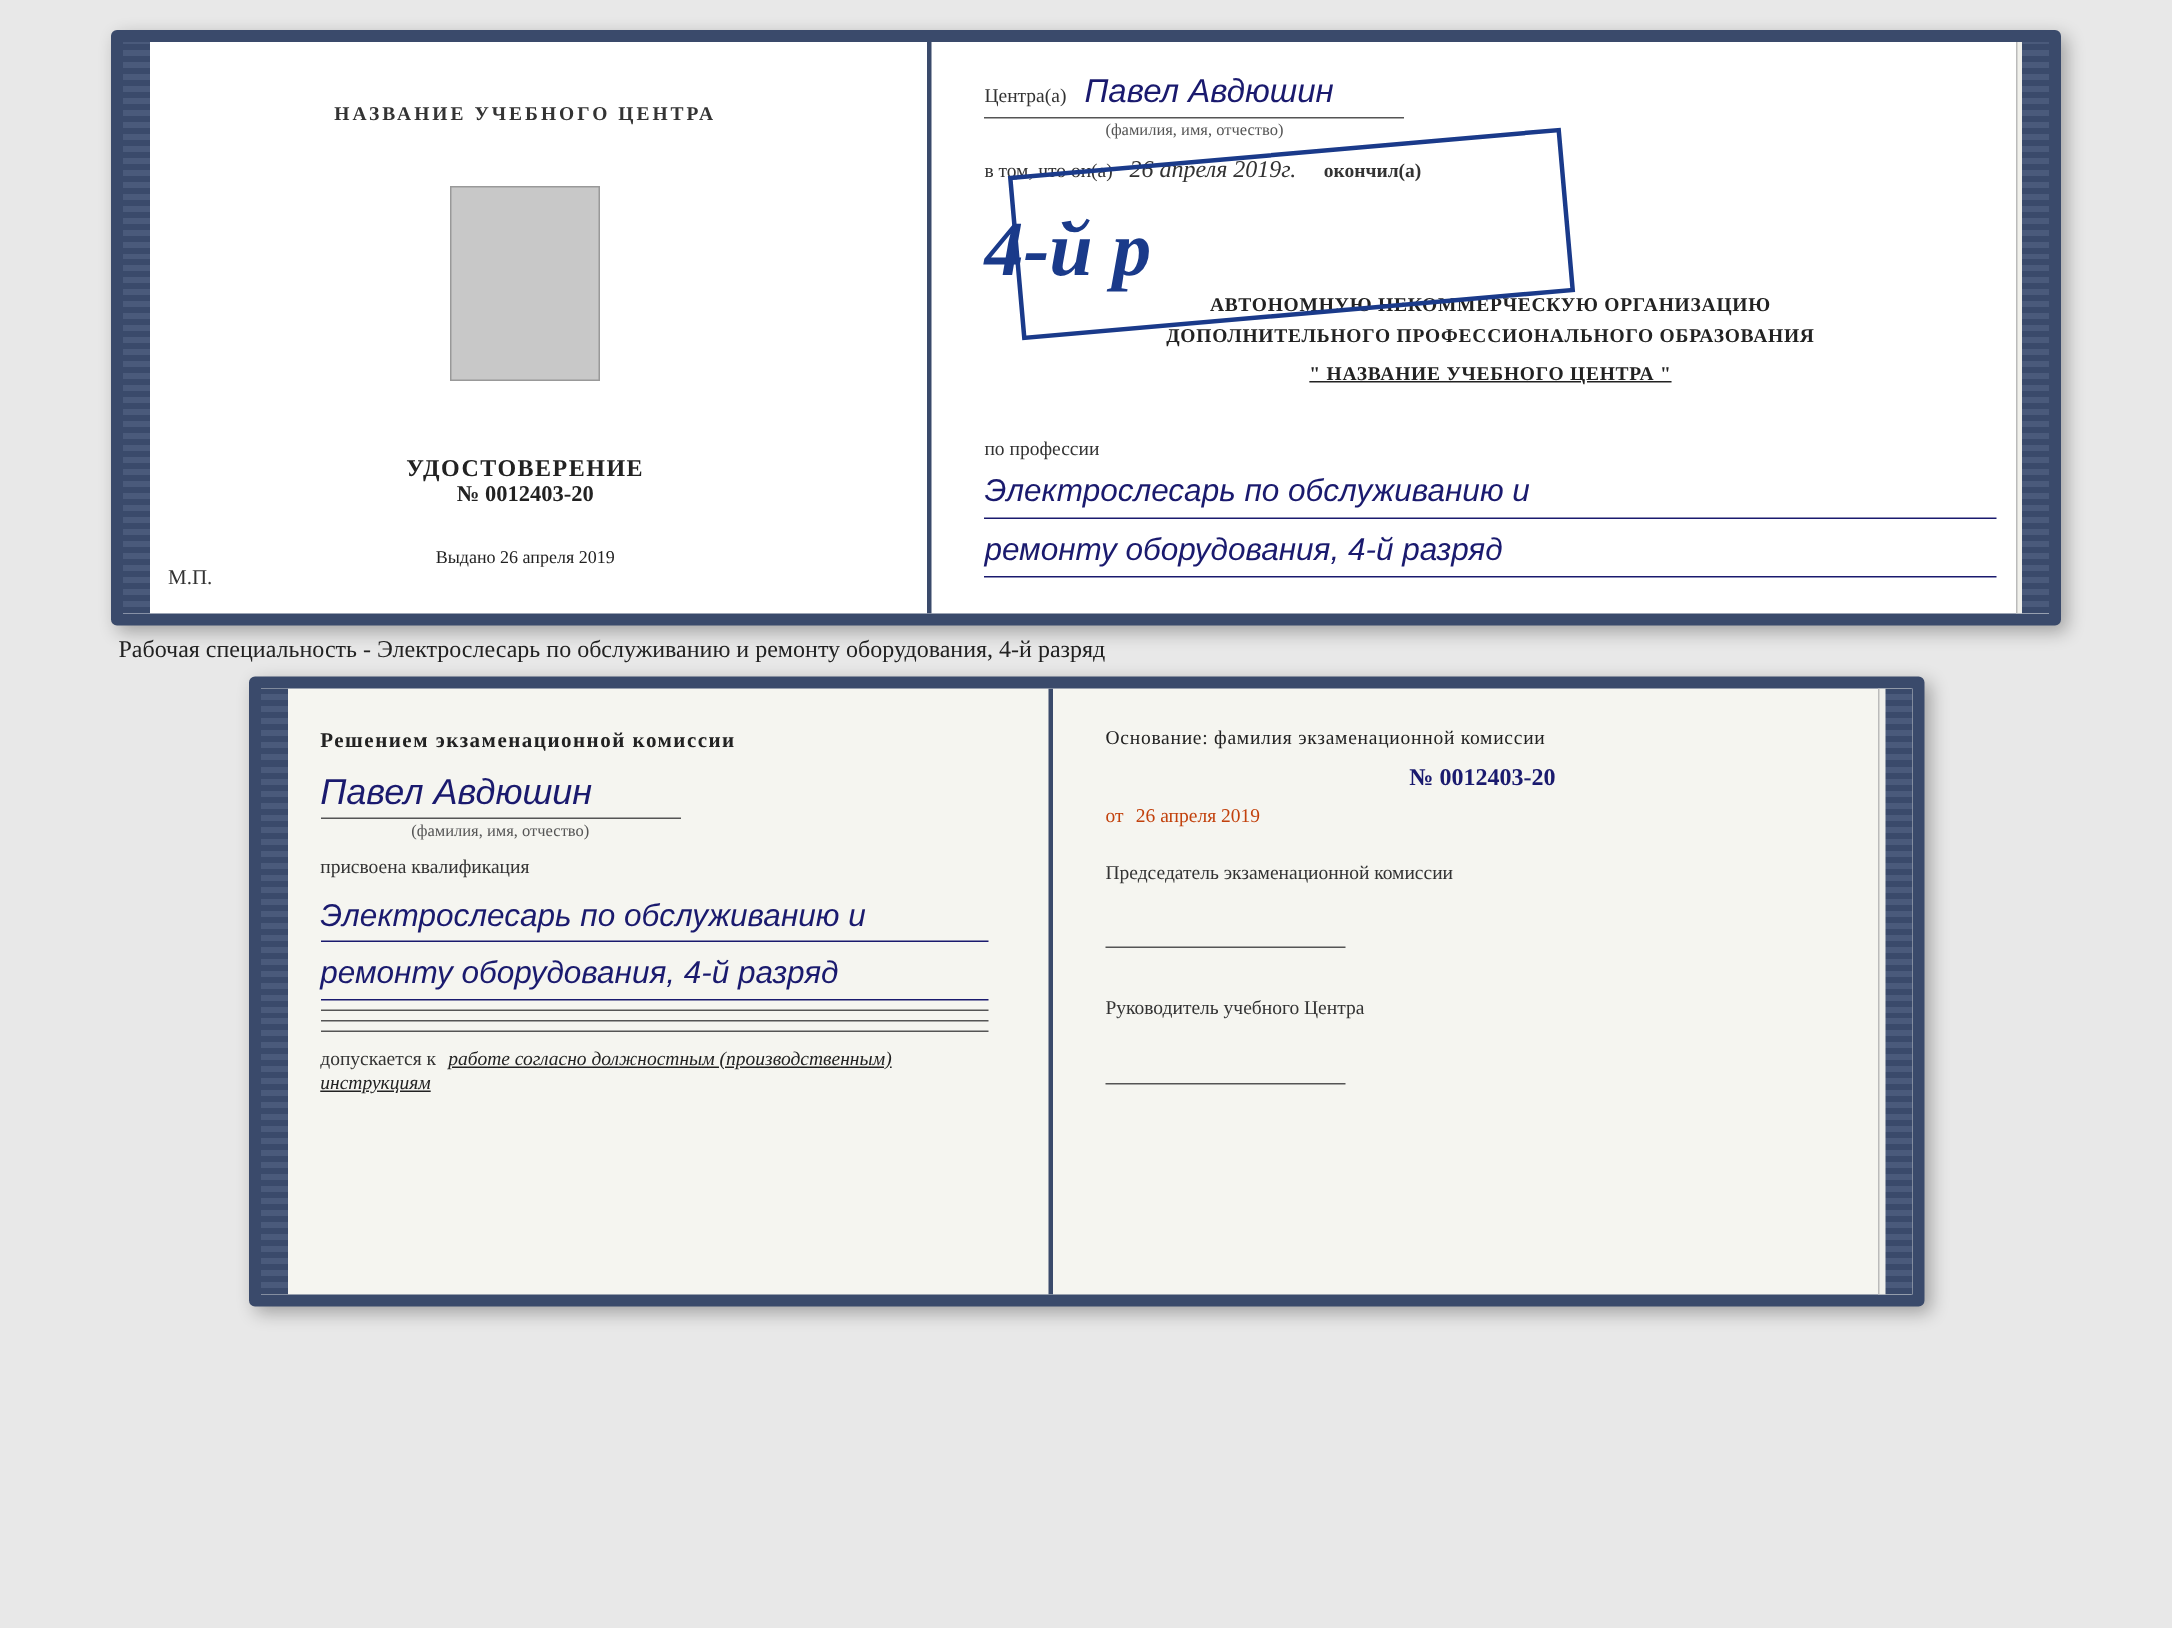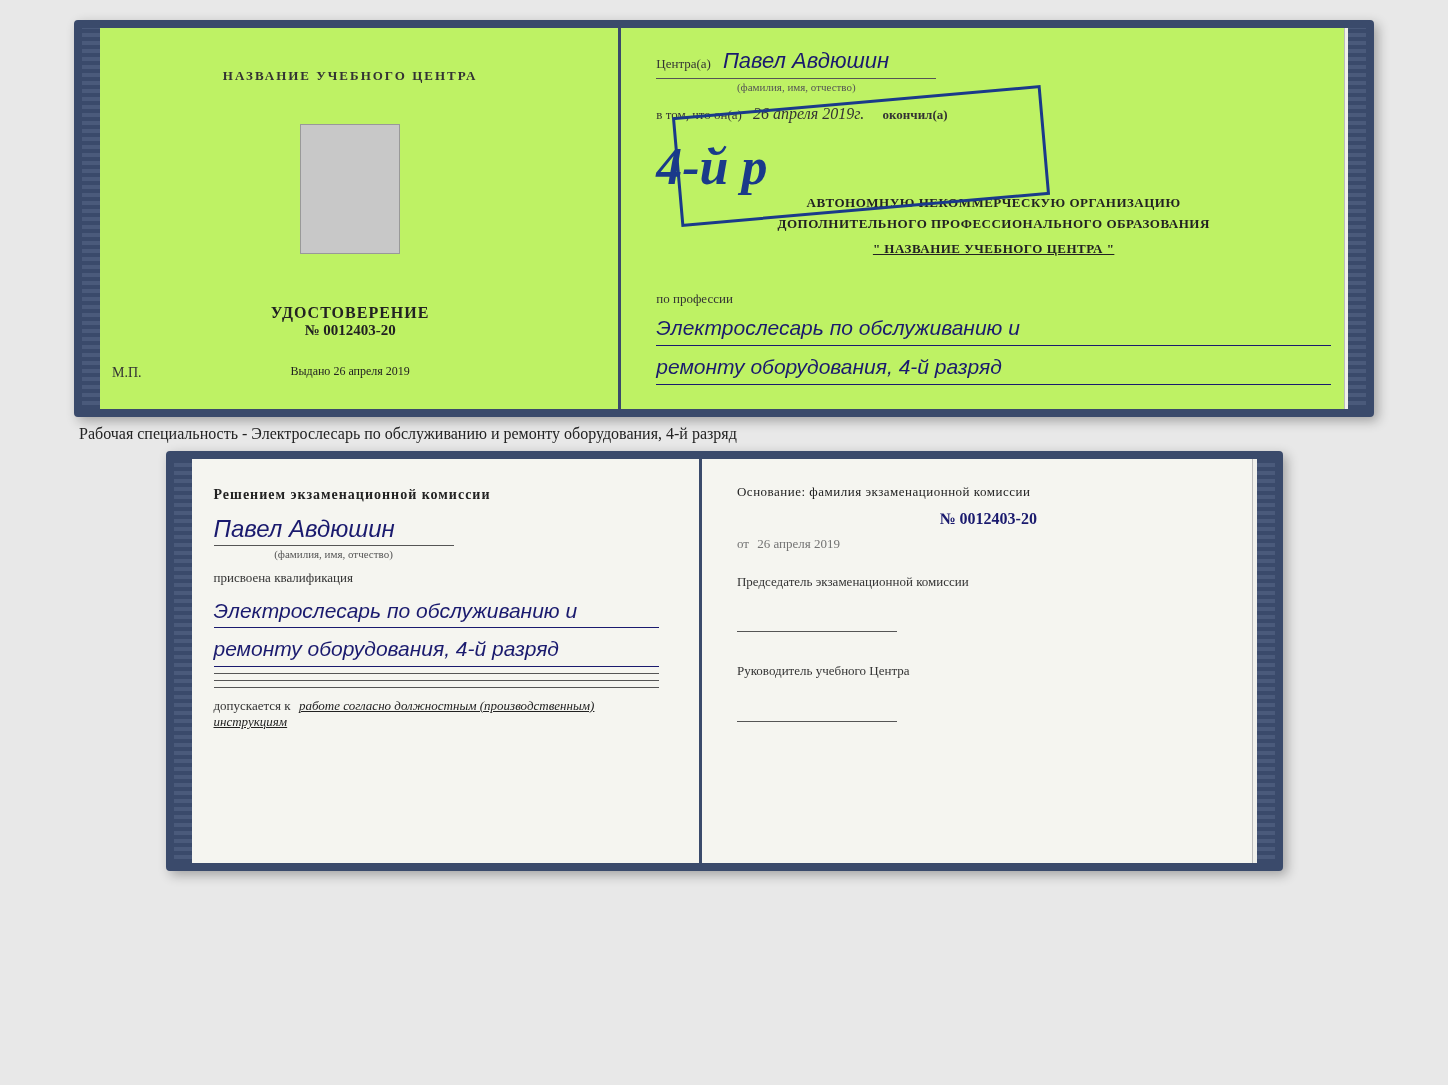--- a/index.html
+++ b/index.html
@@ -18,21 +18,21 @@
       display: flex;
       flex-direction: column;
       align-items: center;
       width: 100%;
     }
 
     
     .cert-book {
       display: flex;
       width: 1300px;
-      background: #bef264;
+      background: #ffffff;
       border: 8px solid #3a4a6b;
       border-radius: 4px;
       min-height: 380px;
       position: relative;
       box-shadow: 4px 4px 12px rgba(0,0,0,0.3);
       overflow: hidden;
     }
 
     .cert-left {
       width: 42%;
@@ -108,21 +108,21 @@
 
     .cert-issued {
       font-size: 12px;
       color: #222;
       width: 100%;
       text-align: center;
     }
 
     .mp-label {
       position: absolute;
-      bottom: 28px;
+      bottom: 15px;
       left: 30px;
       font-size: 14px;
       color: #333;
     }
 
     
     .received-line {
       font-size: 13px;
       color: #333;
       margin-bottom: 2px;
@@ -332,21 +332,21 @@
     .protocol-num {
       font-size: 16px;
       font-weight: bold;
       color: #1a1a6e;
       text-align: center;
       margin-bottom: 8px;
     }
 
     .ot-date {
       font-size: 13px;
-      color: #737373;
+      color: #c2410c;
       margin-bottom: 20px;
     }
 
     .sign-block {
       margin-top: 15px;
     }
 
     .sign-label {
       font-size: 13px;
       color: #333;

